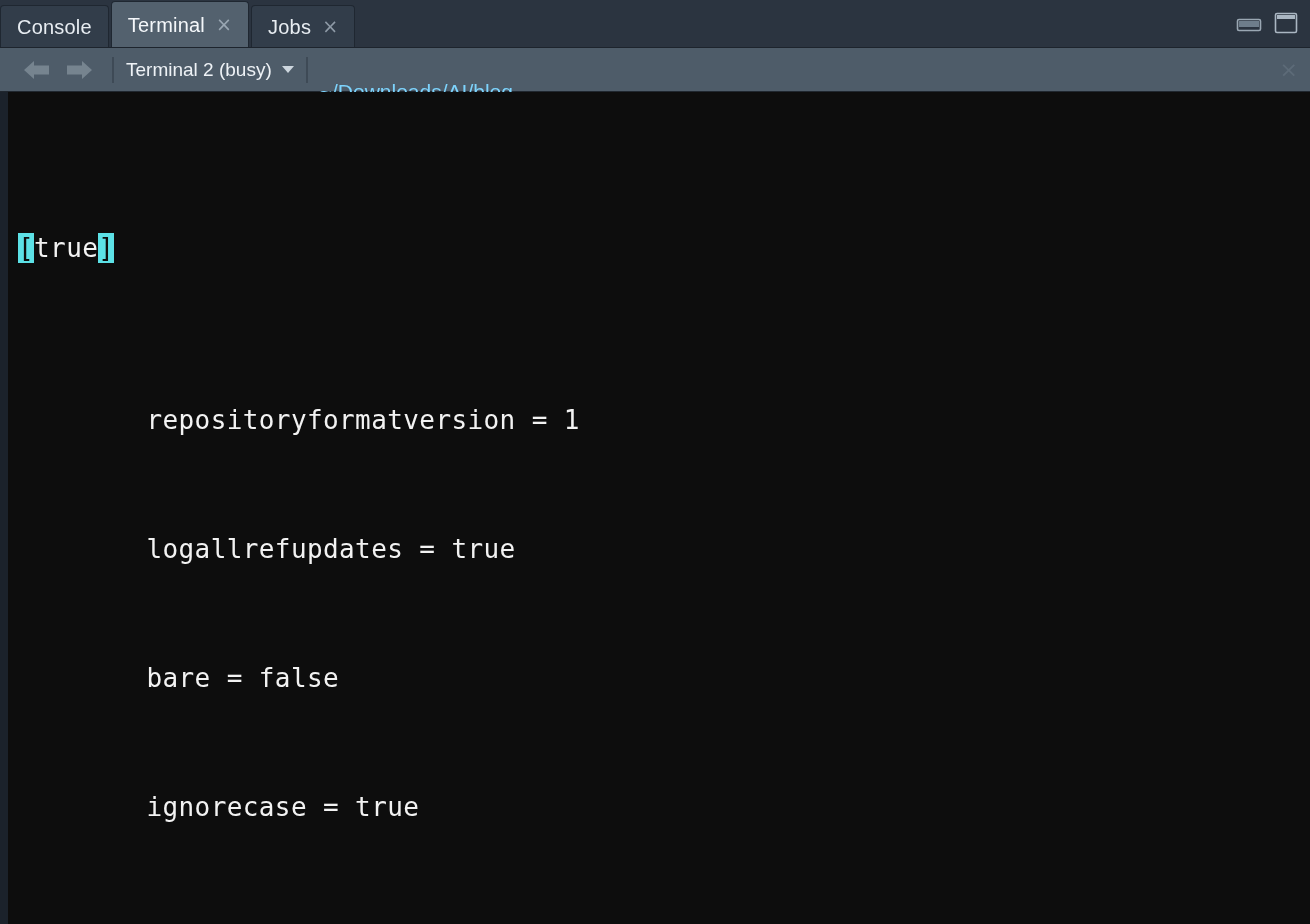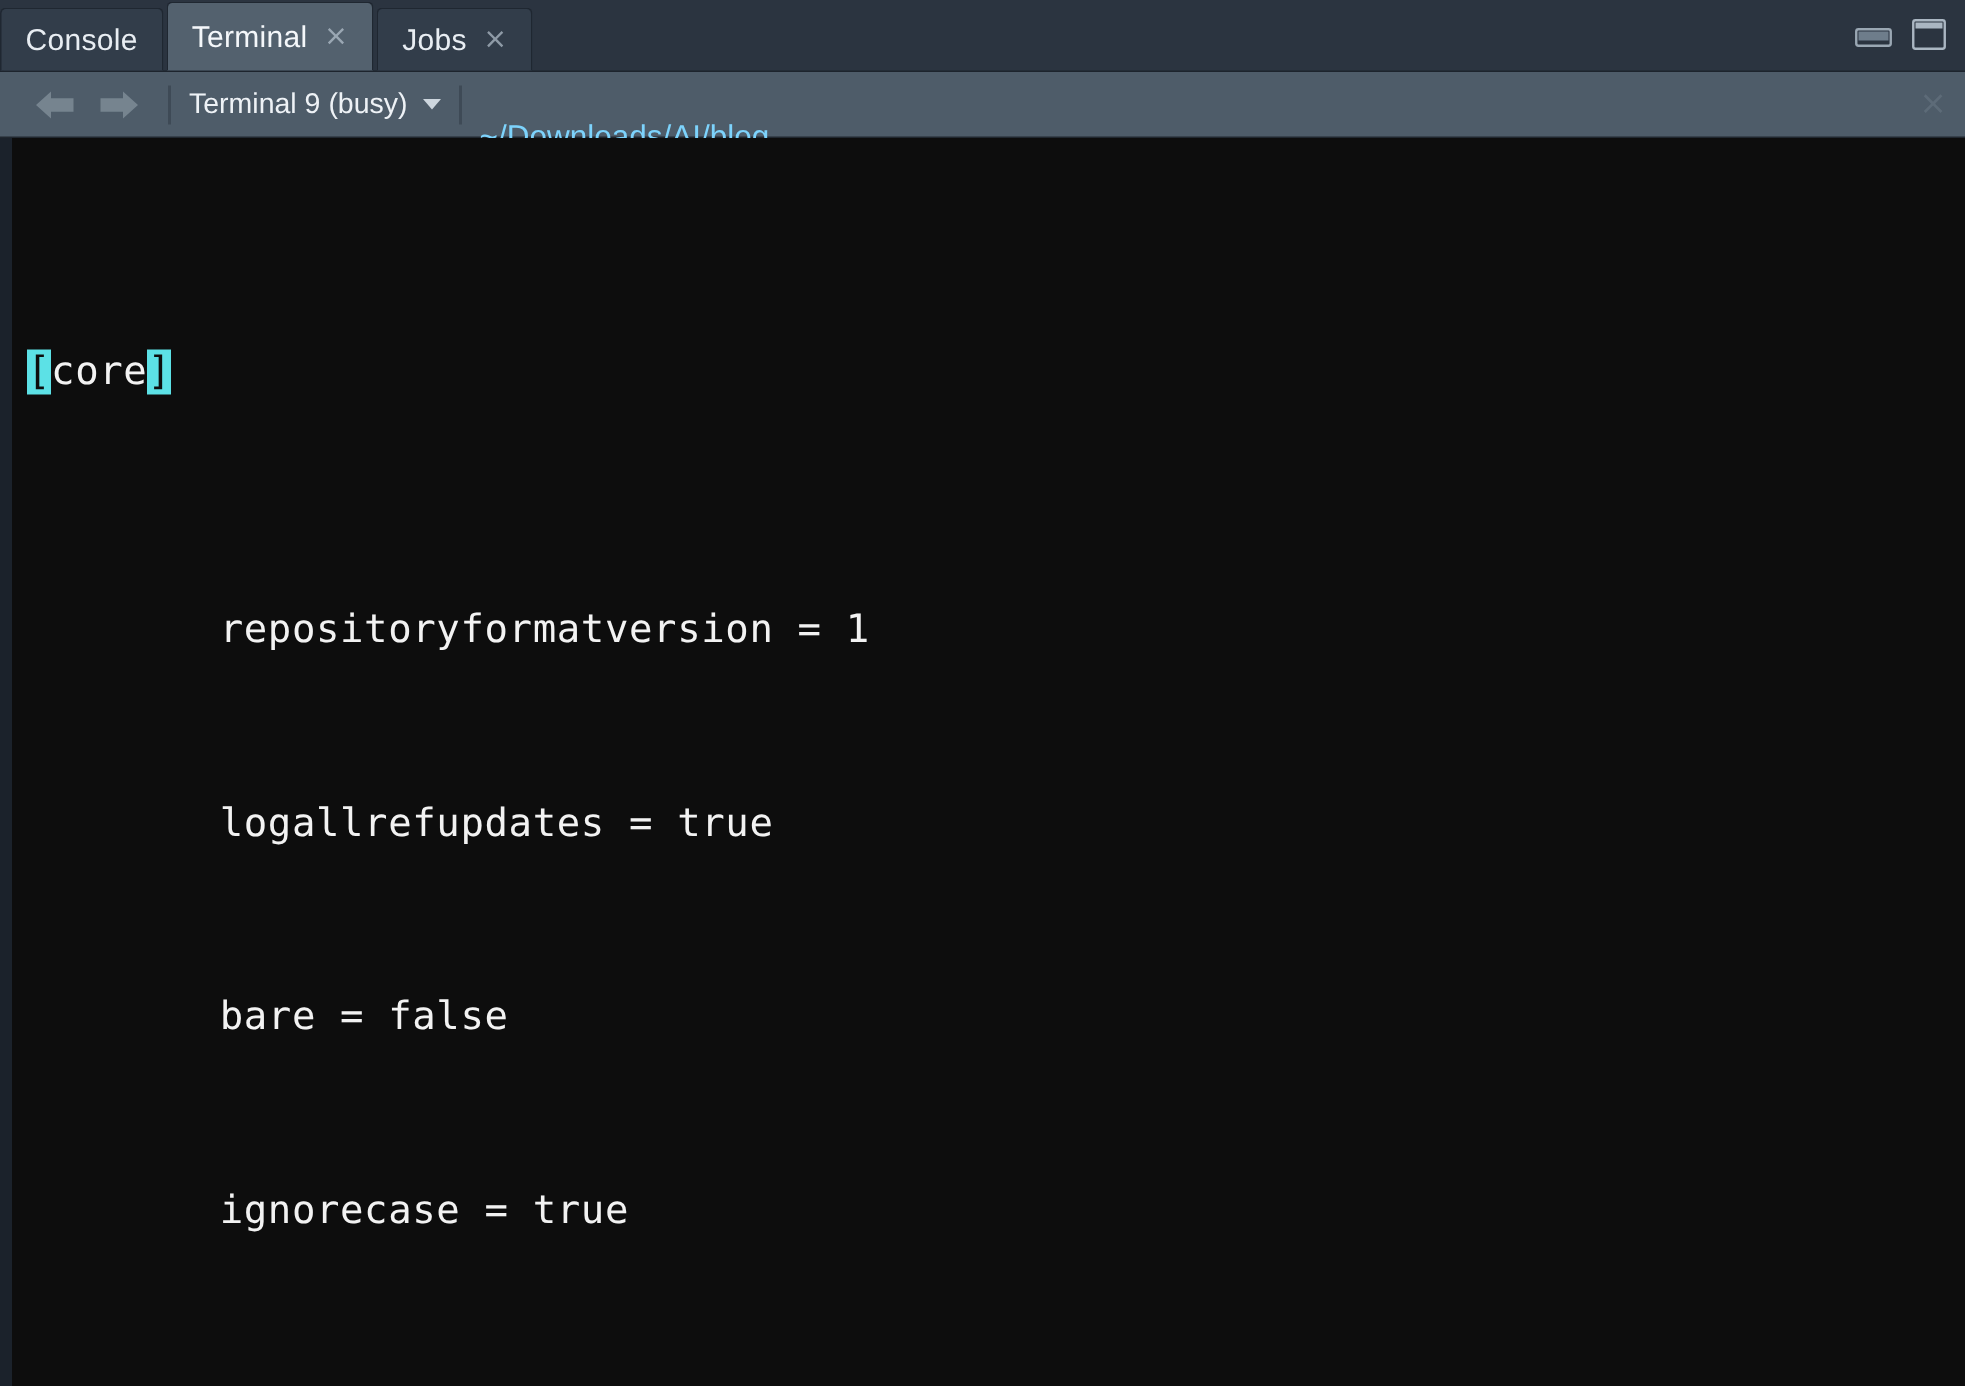--- a/index.html
+++ b/index.html
@@ -133,36 +133,36 @@
     </span>
     <span class="navbtn">
       <svg width="32" height="24" viewBox="0 0 32 24">
         <path d="M19 3 L29 12 L19 21 L19 16.5 L4 16.5 L4 7.5 L19 7.5 Z" fill="#76848f"></path>
       </svg>
     </span>
 
     <span class="sep"></span>
 
     <span class="term-select">
-      <span>Terminal 9 (busy)</span>
+      <span>Terminal 2 (busy)</span>
       <span class="caret"></span>
     </span>
 
     <span class="sep"></span>
 
     <span class="path">~/Downloads/AI/blog</span>
 
     <span class="tclose">×</span>
   </div>
 
   <div class="termwrap">
     <div class="gutter"></div>
     <div class="screen">
 
-      <div class="line"><span class="hl">[</span><span>core</span><span class="hl">]</span></div>
+      <div class="line"><span class="hl">[</span><span>true</span><span class="hl">]</span></div>
 
       <div class="line">        repositoryformatversion = 1</div>
       <div class="line">        logallrefupdates = true</div>
       <div class="line">        bare = false</div>
       <div class="line">        ignorecase = true</div>
       
       
       
       
       

